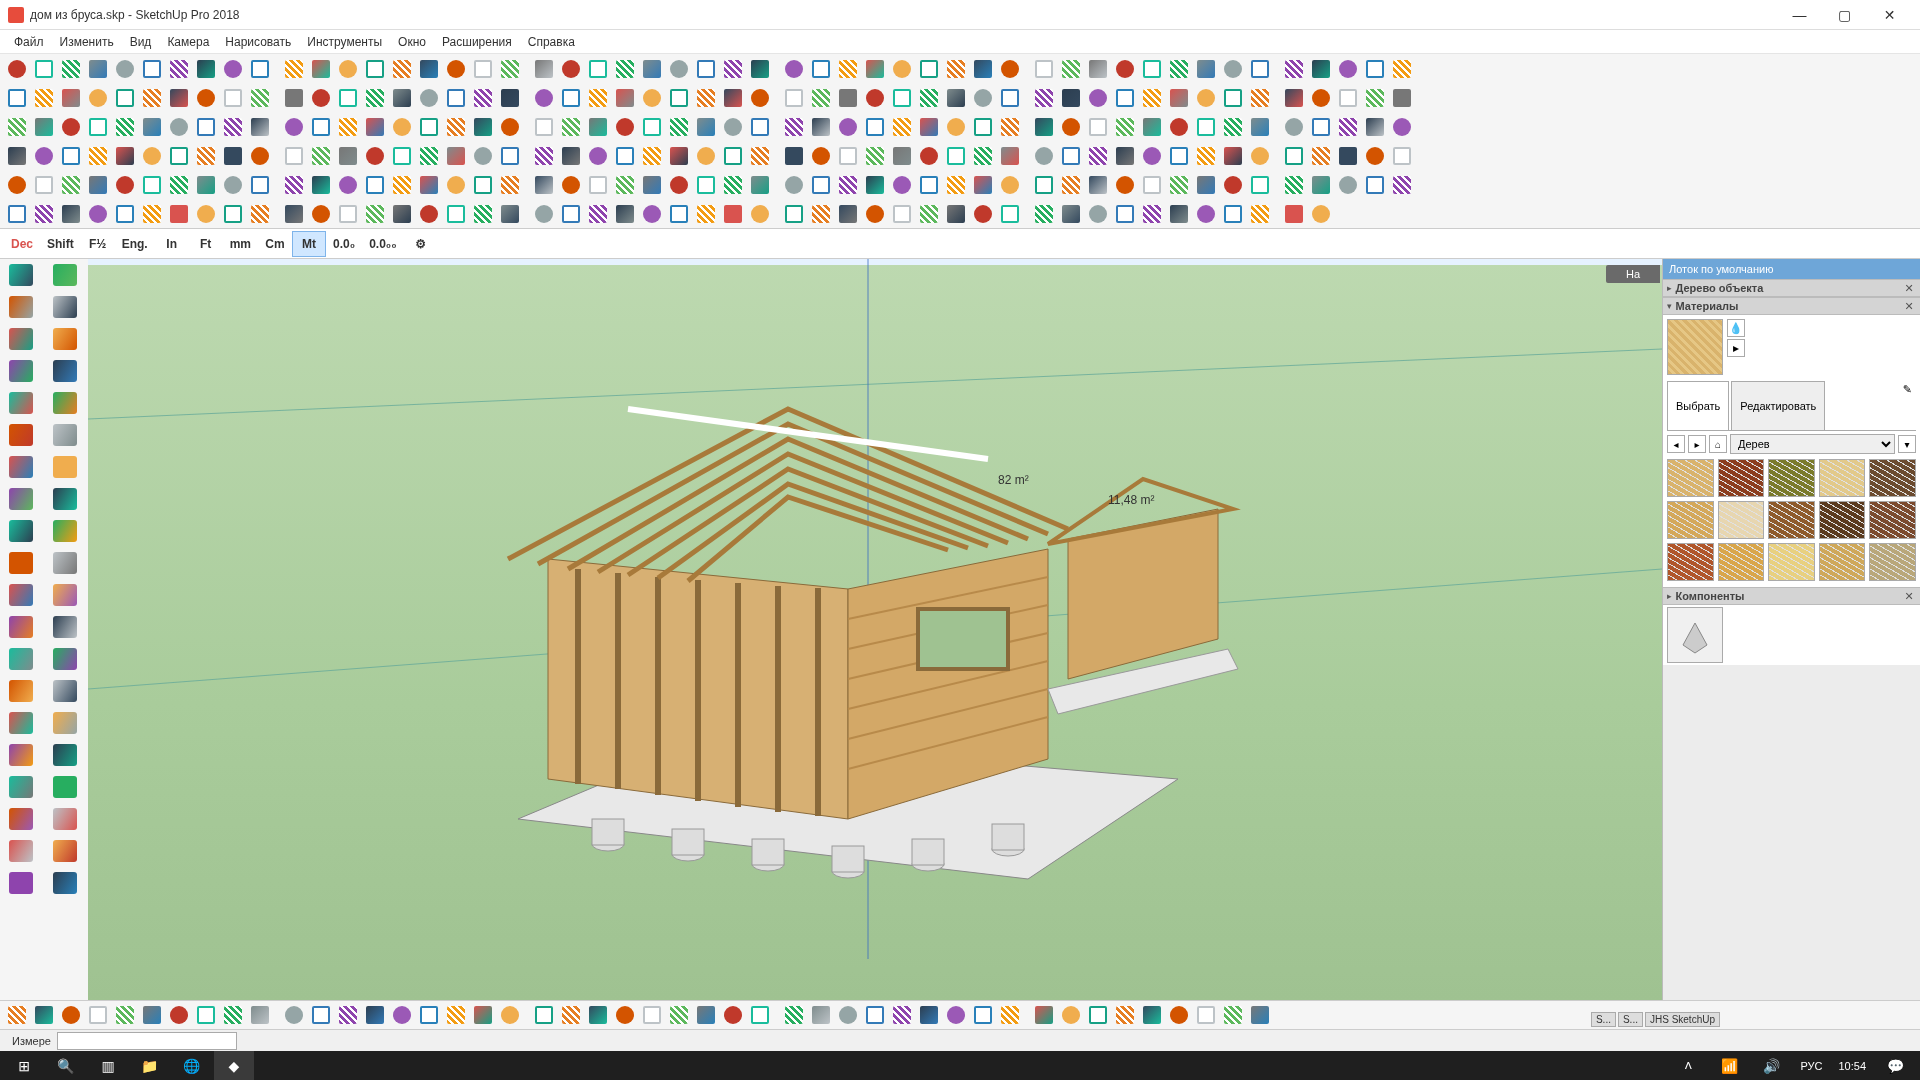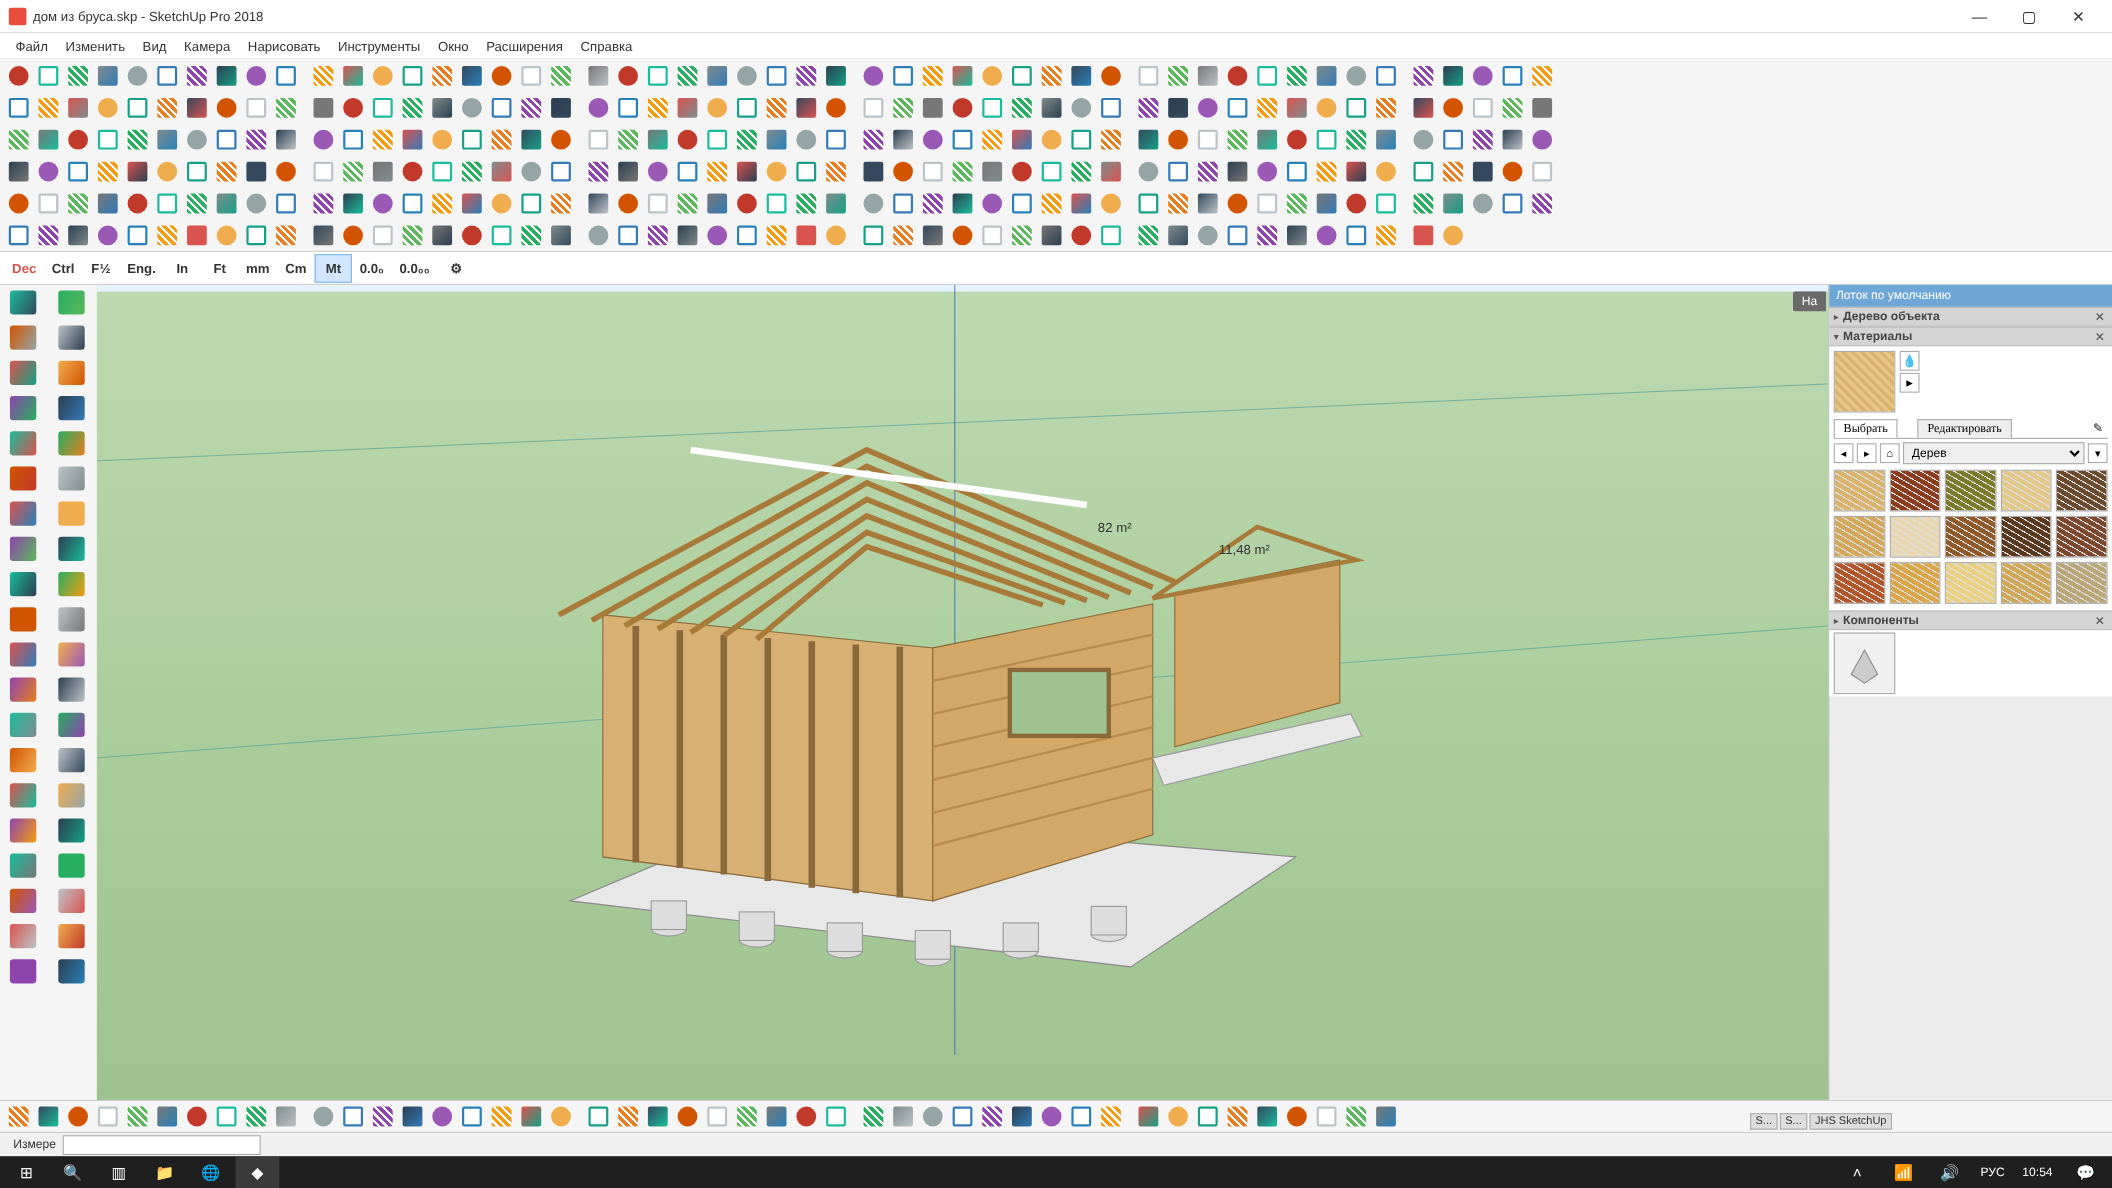--- a/index.html
+++ b/index.html
@@ -51,21 +51,21 @@
 .panel-body { background: #fff; padding: 4px; }
 .objinfo { height: 130px; color: #555; padding: 4px; }
 
 .mat-preview { display: flex; gap: 4px; }
 .mat-thumb { width: 56px; height: 56px; background: repeating-linear-gradient(45deg,#d9b36c,#d9b36c 3px,#e6c785 3px,#e6c785 6px); border: 1px solid #aaa; }
 .mat-name-input { flex: 1; height: 20px; border: 1px solid #aaa; padding: 0 4px; font-size: 11px; }
 .mat-row2 { display: flex; align-items: center; margin-top: 2px; gap: 4px; }
 .mat-create { width: 18px; height: 18px; border: 1px solid #aaa; display:flex; align-items:center; justify-content:center; font-size:12px; }
 
 .mat-tabs { display: flex; border-bottom: 1px solid #aaa; margin-top: 6px; }
-.mat-tab { padding: 2px 8px; font-size: 11px; border: 1px solid #aaa; border-bottom: none; background: #eee; margin-right: 18px; cursor: default; font-family: Liberation Serif, serif; }
+.mat-tab { padding: 18px 8px; font-size: 11px; border: 1px solid #aaa; border-bottom: none; background: #eee; margin-right: 2px; cursor: default; }
 .mat-tab.active { background: #fff; }
 .mat-pencil { margin-left: auto; padding: 2px 4px; }
 
 .mat-toolbar { display: flex; align-items: center; gap: 3px; padding: 3px 0; }
 .mat-nav { width: 18px; height: 18px; border: 1px solid #aaa; display:flex; align-items:center; justify-content:center; font-size:10px; }
 .mat-select { flex: 1; height: 20px; border: 1px solid #aaa; font-size: 11px; padding: 0 3px; }
 
 .mat-grid { display: grid; grid-template-columns: repeat(5, 1fr); gap: 4px; padding: 2px 0; }
 .mat-swatch { height: 38px; border: 1px solid #aaa; }
 
@@ -85,21 +85,21 @@
 .taskbar { height: 30px; background: #1f1f1f; display: flex; align-items: center; padding: 0 4px; gap: 2px; }
 .taskbar .tbtn { width: 40px; height: 30px; display: flex; align-items: center; justify-content: center; color: #fff; font-size: 14px; }
 .taskbar .tspacer { flex: 1; }
 .taskbar .ttext { color: #fff; font-size: 11px; padding: 0 6px; }
 .taskbar .clock { color: #fff; font-size: 11px; padding: 0 8px; text-align: center; }
 
 
 .float-tabs { position: absolute; right: 0; top: 0; display: flex; gap: 2px; }
 .float-tab { background: #ddd; border: 1px solid #aaa; font-size: 10px; padding: 1px 4px; }
 
-.instruct-tab { position:absolute; right:2px; top:6px; background:#6a6a6a; color:#fff; font-size:11px; padding:3px 8px; border-radius:2px 0 0 2px; }
+.instruct-tab { position:absolute; right:2px; top:6px; background:#6a6a6a; color:#fff; font-size:11px; padding:3px 20px; border-radius:2px 0 0 2px; }
 </style>
 </head>
 <body>
 
 <div class="titlebar">
   <div class="app-icon"></div>
   <div class="title">дом из бруса.skp - SketchUp Pro 2018</div>
   <div class="win-controls">
     <div class="win-btn">—</div>
     <div class="win-btn">▢</div>
@@ -1068,21 +1068,21 @@
         <div class="ico" style="background: linear-gradient(135deg, rgb(217, 83, 79), rgb(217, 83, 79));"></div>
       </div>
       <div class="tool-btn">
         <div class="ico" style="background: rgb(240, 173, 78); border-radius: 50%;"></div>
       </div>
     </div>
   </div>
 
 <div class="units-bar" id="unitsbar">
     <div class="unit-btn dec">Dec</div>
-    <div class="unit-btn">Ctrl</div>
+    <div class="unit-btn">Shift</div>
     <div class="unit-btn">F½</div>
     <div class="unit-btn">Eng.</div>
     <div class="unit-btn">In</div>
     <div class="unit-btn">Ft</div>
     <div class="unit-btn">mm</div>
     <div class="unit-btn">Cm</div>
     <div class="unit-btn active">Mt</div>
     <div class="unit-btn">0.0₀</div>
     <div class="unit-btn">0.0₀₀</div>
     <div class="unit-btn">⚙</div>

